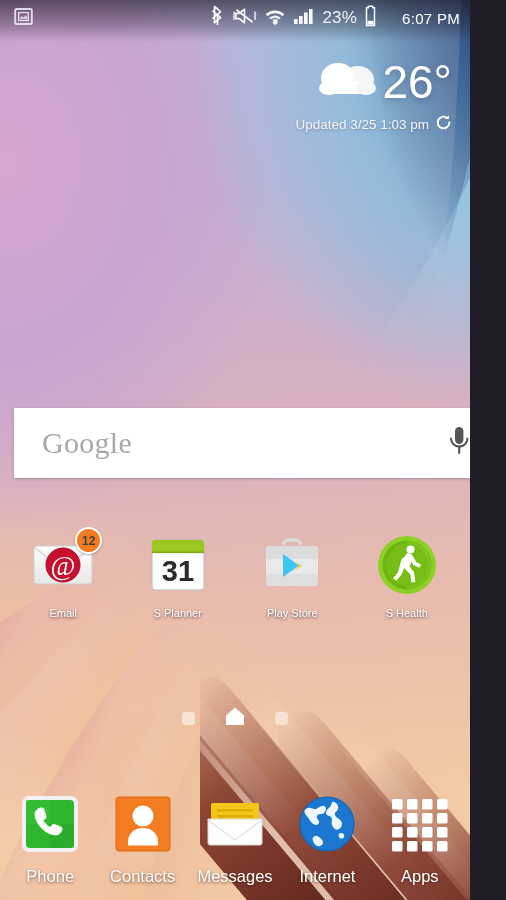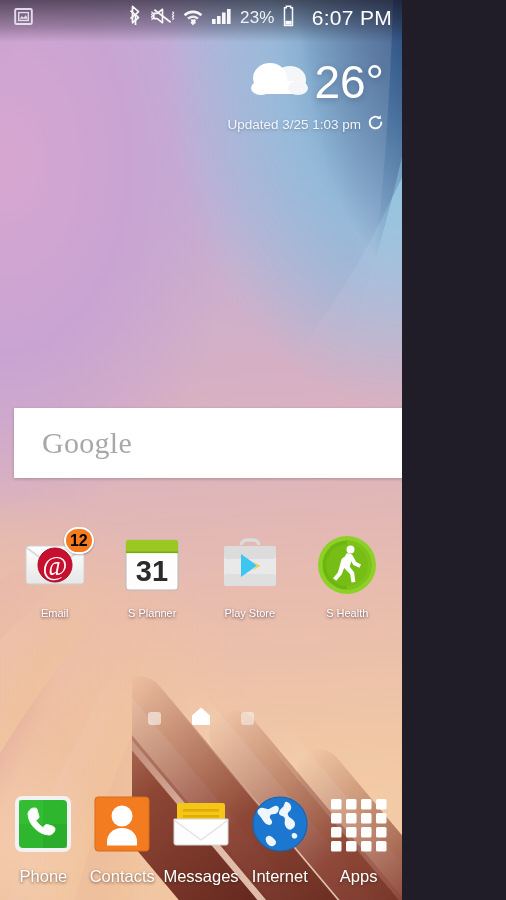--- a/index.html
+++ b/index.html
@@ -2,21 +2,21 @@
 <html><head>
 <meta charset="utf-8">
 <style>
   * { margin:0; padding:0; box-sizing:border-box; }
   html,body { width:506px; height:900px; overflow:hidden; }
   body {
     font-family:"Liberation Sans", sans-serif;
     background:#201c28;
     position:relative;
   }
-  #screen { position:absolute; inset:0; width:402px; height:900px; overflow:hidden; }
+  #screen { position:absolute; inset:0; width:470px; height:900px; overflow:hidden; }
 
   
   .wp { position:absolute; inset:0; }
   .wp-base {
     position:absolute; inset:0;
     background:
       radial-gradient(120% 70% at 0% 95%, #f6cfa8 0%, #f0c29c 22%, rgba(236,185,170,0) 58%),
       radial-gradient(95% 60% at 100% 8%,  #7fc6e0 0%, #9dc3df 30%, rgba(160,195,225,0) 62%),
       radial-gradient(85% 60% at 2% 18%,   #d7a6d0 0%, #c9a4d2 35%, rgba(190,165,215,0) 68%),
       linear-gradient(176deg,#b9b4dc 0%, #c3aed4 22%, #d7b0c3 44%, #e8bcae 66%, #f2c9a4 86%, #f3cfa9 100%);
@@ -81,21 +81,21 @@
     display:flex; align-items:center; padding:0 10px 0 13px;
     color:#fff;
   }
   .sb-left { display:flex; align-items:center; gap:6px; }
   .sb-right { margin-left:auto; display:flex; align-items:center; gap:7px; }
   .sb-ic { display:block; opacity:.95; }
   .sb-batt-pct {
     font-size:17px; letter-spacing:.2px; color:#eef2f5; font-weight:400;
   }
   .sb-clock {
-    font-size:21px; color:#fff; letter-spacing:.3px; margin-left:10px;
+    font-size:15px; color:#fff; letter-spacing:.3px; margin-left:18px;
   }
 
   
   .clockwidget { position:absolute; left:28px; top:48px; }
   .cw-row { display:flex; align-items:flex-end; }
   .cw-time {
     font-family:"Liberation Sans", sans-serif;
     font-size:86px; line-height:.95; font-weight:300; color:#fff;
     letter-spacing:-1px; text-shadow:0 2px 7px rgba(60,40,80,.35);
   }
@@ -146,21 +146,21 @@
   }
   .app { width:98px; display:flex; flex-direction:column; align-items:center; }
   .app-ic { width:62px; height:62px; position:relative; }
   .app-lb {
     margin-top:11px; font-size:11px; color:#fff; white-space:nowrap;
     text-shadow:0 1px 3px rgba(40,20,40,.75);
   }
   .badge {
     position:absolute; right:-8px; top:-7px; min-width:27px; height:27px;
     background:#f47b20; border-radius:14px; border:2px solid #fff;
-    color:#000000; font-size:16px; font-weight:700;
+    color:#404040; font-size:12px; font-weight:700;
     display:flex; align-items:center; justify-content:center; padding:0 4px;
     box-shadow:0 1px 2px rgba(0,0,0,.3);
   }
 
   
   .pageind {
     position:absolute; left:0; right:0; top:706px;
     display:flex; justify-content:center; align-items:center; gap:29px;
   }
   .pi-sq { width:13px; height:13px; border-radius:3px; }

